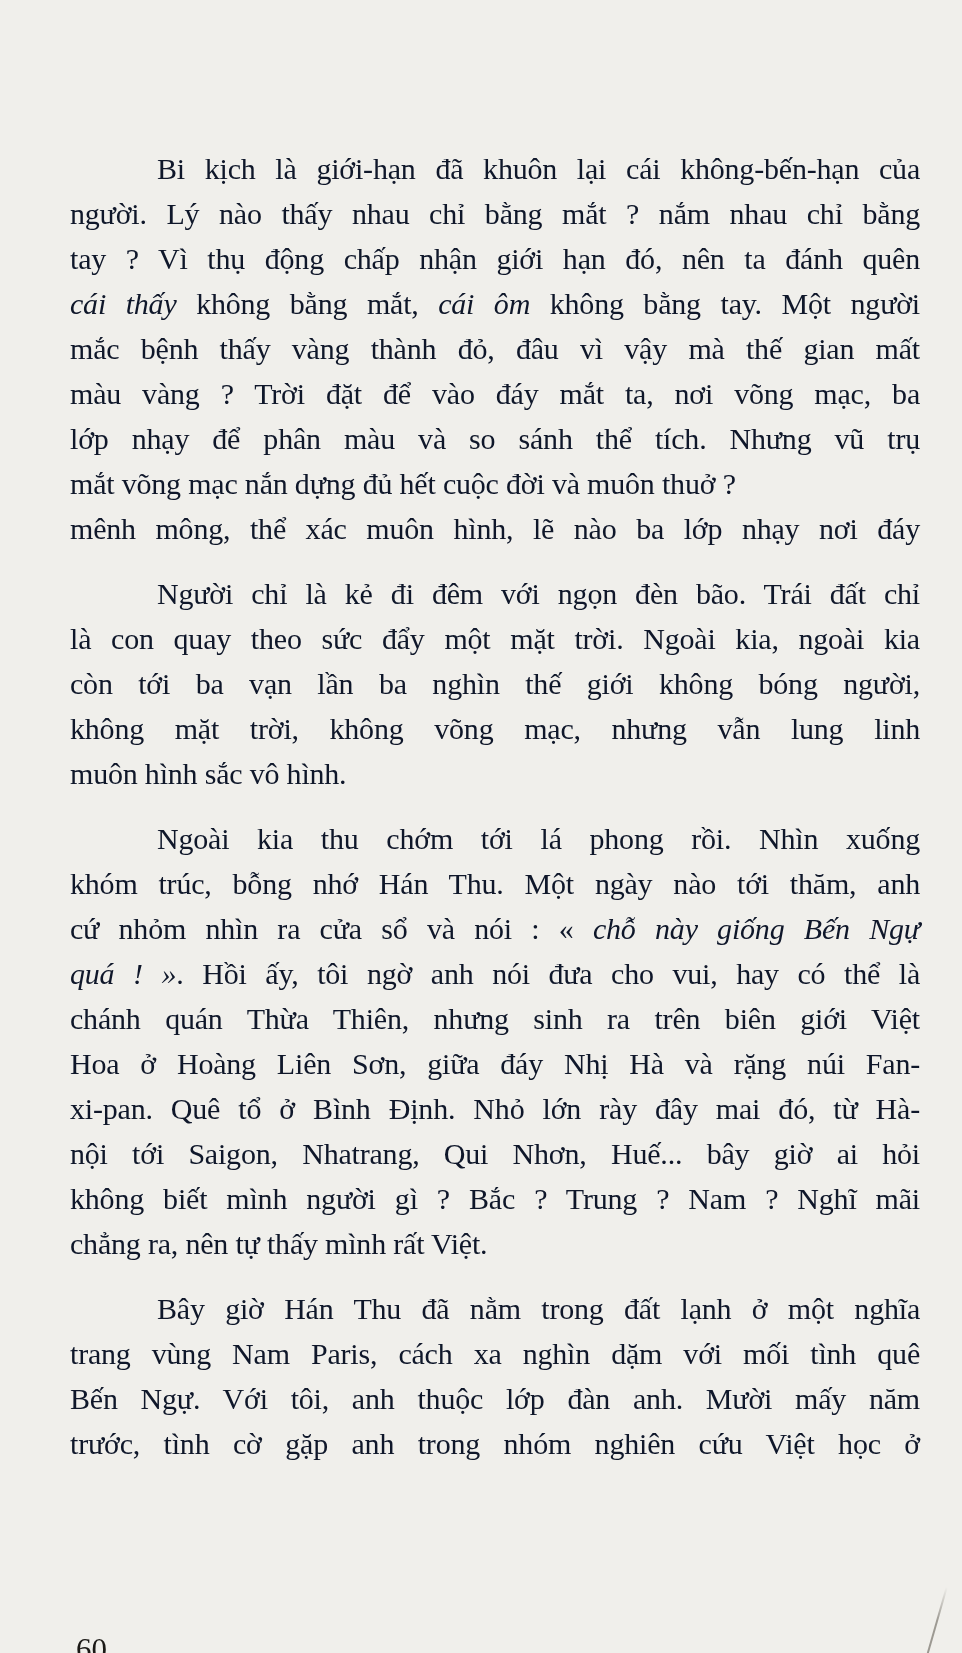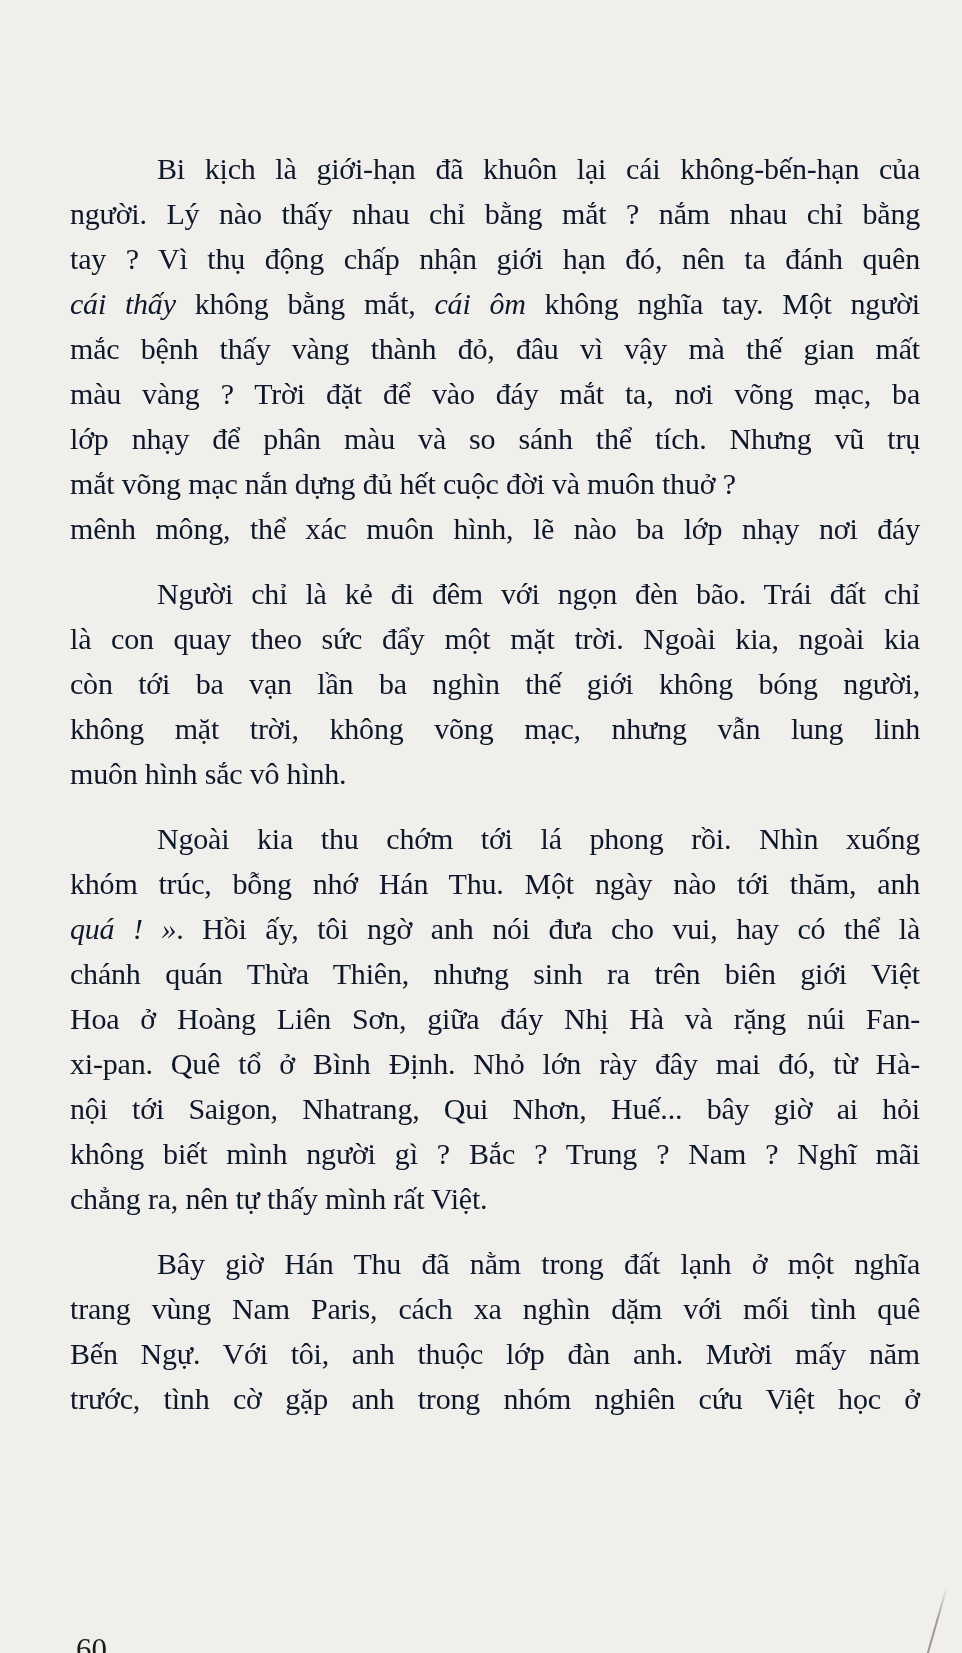--- a/index.html
+++ b/index.html
@@ -62,37 +62,38 @@
 </style>
 </head>
 <body>
 
 <div class="page">
   <div class="text-block">
       <div class="para">
         <div class="line first just"><span>Bi kịch là giới-hạn đã khuôn lại cái không-bến-hạn của</span></div>
         <div class="line just"><span>người. Lý nào thấy nhau chỉ bằng mắt ? nắm nhau chỉ bằng</span></div>
         <div class="line just"><span>tay ? Vì thụ động chấp nhận giới hạn đó, nên ta đánh quên</span></div>
-        <div class="line just"><span class="it">cái thấy</span><span> không bằng mắt, </span><span class="it">cái ôm</span><span> không nghĩa tay. Một người</span></div>
+        <div class="line just"><span class="it">cái thấy</span><span> không bằng mắt, </span><span class="it">cái ôm</span><span> không bằng tay. Một người</span></div>
         <div class="line just"><span>mắc bệnh thấy vàng thành đỏ, đâu vì vậy mà thế gian mất</span></div>
         <div class="line just"><span>màu vàng ? Trời đặt để vào đáy mắt ta, nơi võng mạc, ba</span></div>
         <div class="line just"><span>lớp nhạy để phân màu và so sánh thể tích. Nhưng vũ trụ</span></div>
         <div class="line"><span>mắt võng mạc nắn dựng đủ hết cuộc đời và muôn thuở ?</span></div>
         <div class="line just"><span>mênh mông, thể xác muôn hình, lẽ nào ba lớp nhạy nơi đáy</span></div>
       </div>
       <div class="para">
         <div class="line first just"><span>Người chỉ là kẻ đi đêm với ngọn đèn bão. Trái đất chỉ</span></div>
         <div class="line just"><span>là con quay theo sức đẩy một mặt trời. Ngoài kia, ngoài kia</span></div>
         <div class="line just"><span>còn tới ba vạn lần ba nghìn thế giới không bóng người,</span></div>
         <div class="line just"><span>không mặt trời, không võng mạc, nhưng vẫn lung linh</span></div>
         <div class="line"><span>muôn hình sắc vô hình.</span></div>
       </div>
       <div class="para">
         <div class="line first just"><span>Ngoài kia thu chớm tới lá phong rồi. Nhìn xuống</span></div>
         <div class="line just"><span>khóm trúc, bỗng nhớ Hán Thu. Một ngày nào tới thăm, anh</span></div>
+        <div class="line just"><span>cứ nhỏm nhìn ra cửa sổ và nói : « </span><span class="it">chỗ này giống Bến Ngự</span></div>
         <div class="line just"><span class="it">quá ! »</span><span>. Hồi ấy, tôi ngờ anh nói đưa cho vui, hay có thể là</span></div>
         <div class="line just"><span>chánh quán Thừa Thiên, nhưng sinh ra trên biên giới Việt</span></div>
         <div class="line just"><span>Hoa ở Hoàng Liên Sơn, giữa đáy Nhị Hà và rặng núi Fan-</span></div>
         <div class="line just"><span>xi-pan. Quê tổ ở Bình Định. Nhỏ lớn rày đây mai đó, từ Hà-</span></div>
         <div class="line just"><span>nội tới Saigon, Nhatrang, Qui Nhơn, Huế... bây giờ ai hỏi</span></div>
         <div class="line just"><span>không biết mình người gì ? Bắc ? Trung ? Nam ? Nghĩ mãi</span></div>
         <div class="line"><span>chẳng ra, nên tự thấy mình rất Việt.</span></div>
       </div>
       <div class="para">
         <div class="line first just"><span>Bây giờ Hán Thu đã nằm trong đất lạnh ở một nghĩa</span></div>

